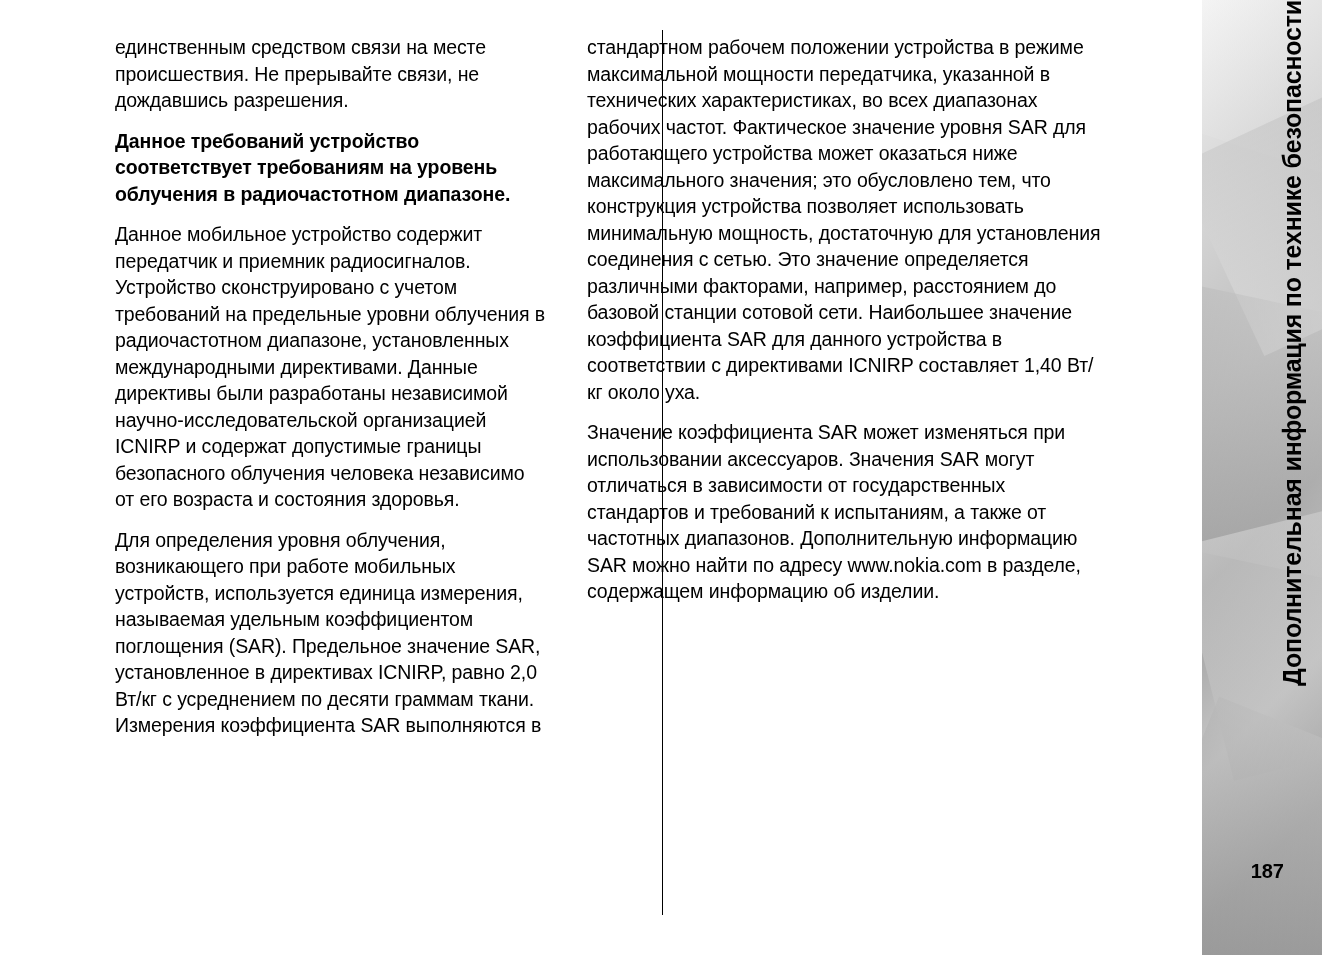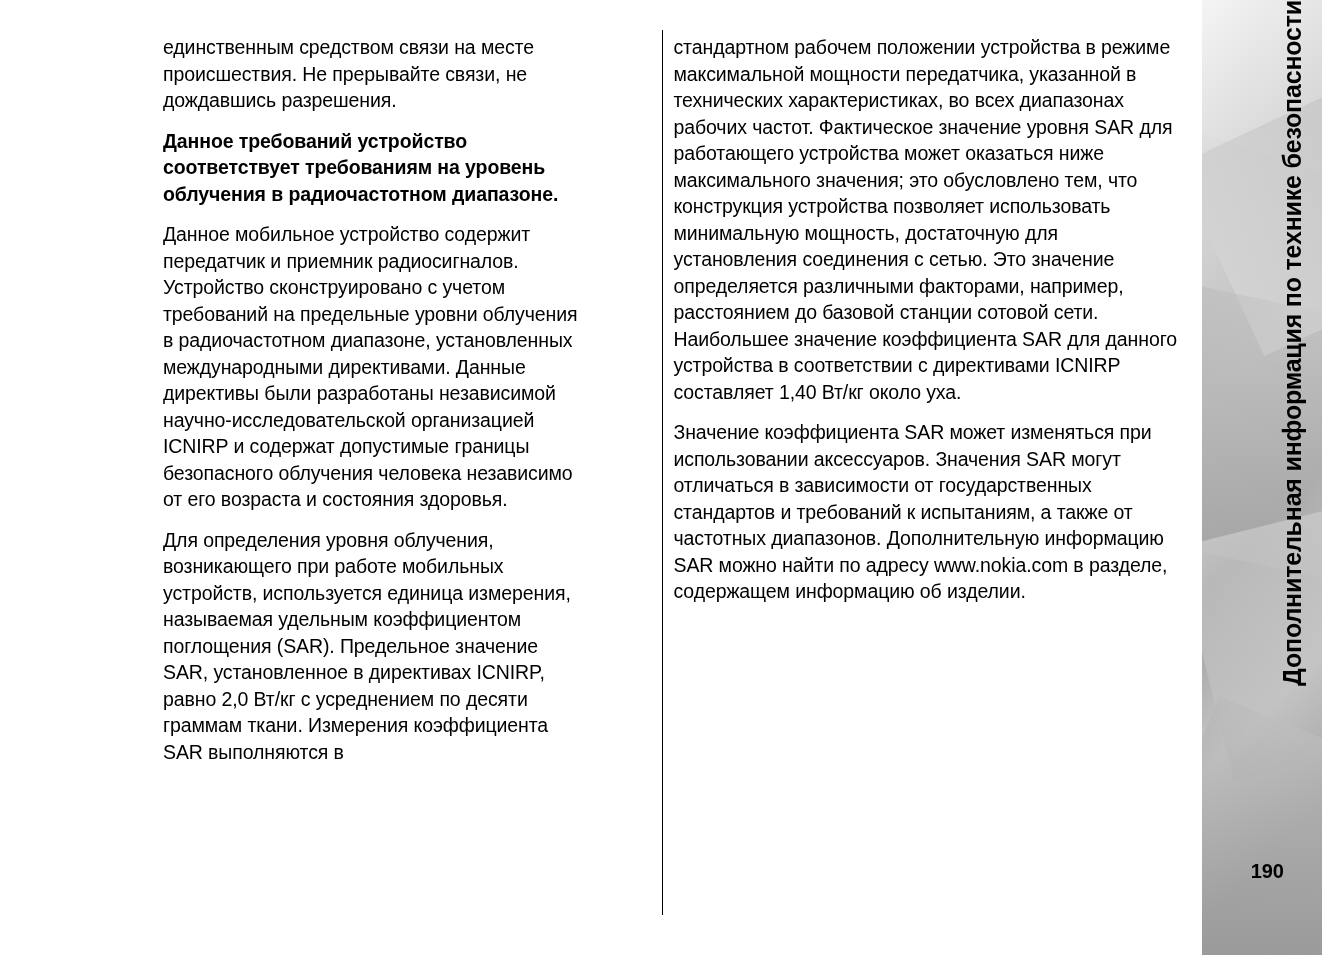--- a/index.html
+++ b/index.html
@@ -26,21 +26,20 @@
     top: 0;
     width: 1200px;
     height: 955px;
     display: flex;
     flex-direction: row;
   }
   .col {
     box-sizing: border-box;
     width: 545px;
     padding-top: 34px;
-    margin-left: 48px;
   }
   .col-left {
     padding-left: 115px;
     padding-right: 20px;
     width: 565px;
   }
   .col-right {
     padding-left: 22px;
     padding-right: 20px;
     width: 560px;
@@ -168,16 +167,16 @@
 
   <div class="side-tab">
     <div class="facet f1"></div>
     <div class="facet f2"></div>
     <div class="facet f3"></div>
     <div class="facet f4"></div>
     <div class="facet f5"></div>
     <div class="vertical-title">
       <span>Дополнительная информация по технике безопасности</span>
     </div>
-    <div class="page-number">190</div>
+    <div class="page-number">187</div>
   </div>
 
 </div>
 
 </body></html>

